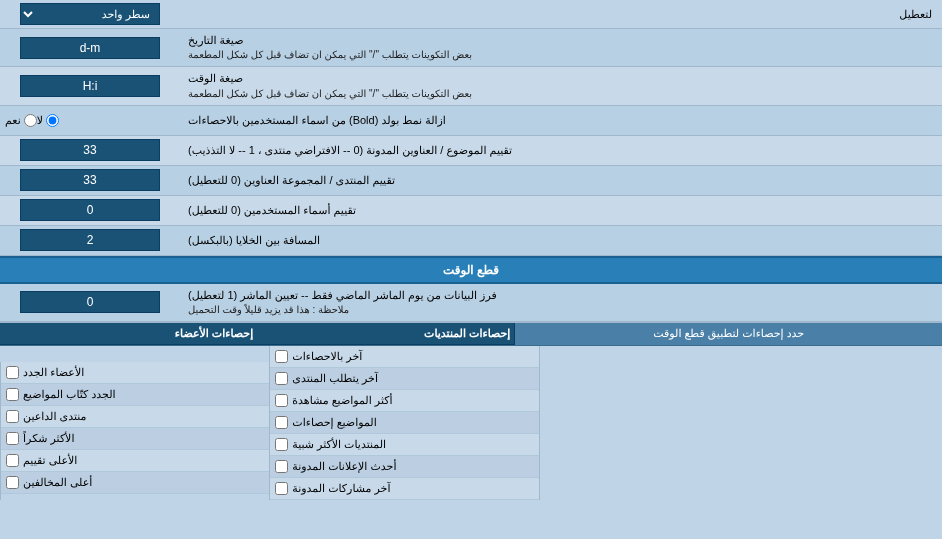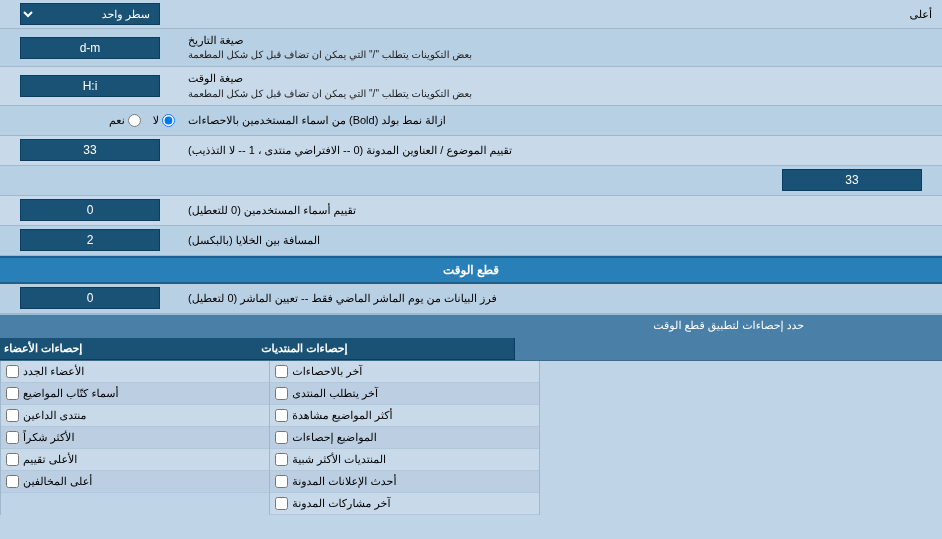--- a/index.html
+++ b/index.html
@@ -59,23 +59,22 @@
       border: 1px solid #0a3d62;
       padding: 3px 8px;
       width: 140px;
       text-align: center;
       font-size: 12px;
     }
 
     .radio-group {
       display: flex;
       flex-direction: row-reverse;
-      gap: 12px;
-      align-items: center;
-      justify-content: flex-end;
+      align-items: center;
+      justify-content: flex-start;
       width: 180px;
     }
 
     .radio-label {
       display: flex;
       align-items: center;
       gap: 3px;
       color: #000;
       font-size: 11px;
     }
@@ -152,44 +151,43 @@
     }
 
     .stats-two-col {
       display: flex;
       flex-direction: row;
     }
 
     .col-header {
       background: #1a5276;
       color: #fff;
-      text-align: left;
+      text-align: right;
       font-weight: bold;
       padding: 4px;
       font-size: 11px;
       border-bottom: 1px solid #0a3d62;
-      margin-top: 23px;
     }
 
     .define-cell {
       flex: 1.5;
       background: #4a7fa8;
       color: #fff;
       font-size: 11px;
       text-align: center;
       padding: 4px 20px;
     }
   </style>
 </head>
 <body>
 
 <div class="container">
 
   <div class="top-header">
-    <div class="top-header-label">أعلى</div>
+    <div class="top-header-label">لتعطيل</div>
     <div class="top-header-select">
       <select class="dark-select">
         <option>سطر واحد</option>
         <option>سطرين</option>
         <option>ثلاثة أسطر</option>
       </select>
     </div>
   </div>
 
   <div class="row">
@@ -229,20 +227,21 @@
   </div>
 
   <div class="row">
     <div class="label-cell">تقييم الموضوع / العناوين المدونة (0 -- الافتراضي منتدى ، 1 -- لا التذذيب)</div>
     <div class="input-cell">
       <input class="input-box" type="text" value="33" style="">
     </div>
   </div>
 
   <div class="row">
+    <div class="label-cell">تقييم المنتدى / المجموعة العناوين (0 للتعطيل)</div>
     <div class="input-cell">
       <input class="input-box" type="text" value="33" style="">
     </div>
   </div>
 
   <div class="row">
     <div class="label-cell">تقييم أسماء المستخدمين (0 للتعطيل)</div>
     <div class="input-cell">
       <input class="input-box" type="text" value="0" style="">
     </div>
@@ -252,21 +251,22 @@
     <div class="label-cell">المسافة بين الخلايا (بالبكسل)</div>
     <div class="input-cell">
       <input class="input-box" type="text" value="2" style="">
     </div>
   </div>
 
   <div class="section-title-row">قطع الوقت</div>
 
   <div class="row">
     <div class="label-cell">
-      <span>فرز البيانات من يوم الماشر الماضي فقط -- تعيين الماشر (0 لتعطيل)</span>
+      <span>فرز البيانات من يوم الماشر الماضي فقط -- تعيين الماشر (1 لتعطيل)</span>
+      <small>ملاحظة : هذا قد يزيد قليلاً وقت التحميل</small>
     </div>
     <div class="input-cell">
       <input class="input-box" type="text" value="0" style="">
     </div>
   </div>
 
   <div class="stats-section">
 
     <div style="display:flex; flex-direction:row; background:#4a7fa8; border-bottom:1px solid #3a6d8c;">
       <div class="define-cell">حدد إحصاءات لتطبيق قطع الوقت</div>
@@ -305,28 +305,28 @@
         <div class="check-item">
           <input type="checkbox" style="">
           <span>أحدث الإعلانات المدونة</span>
         </div>
         <div class="check-item">
           <input type="checkbox" style="">
           <span>آخر مشاركات المدونة</span>
         </div>
       </div>
 
-      <div style="flex:1; border-left:1px solid #a0b8cc;">
+      <div style="flex:1; border-left:1px solid #a0b8cc;margin-top:16px;">
         <div class="check-item">
           <input type="checkbox" style="">
           <span>الأعضاء الجدد</span>
         </div>
         <div class="check-item">
           <input type="checkbox" style="">
-          <span>أسماء كتّاب المواضيع</span>
+          <span>الجدد كتّاب المواضيع</span>
         </div>
         <div class="check-item">
           <input type="checkbox" style="">
           <span>منتدى الداعين</span>
         </div>
         <div class="check-item">
           <input type="checkbox" style="">
           <span>الأكثر شكراً</span>
         </div>
         <div class="check-item">

